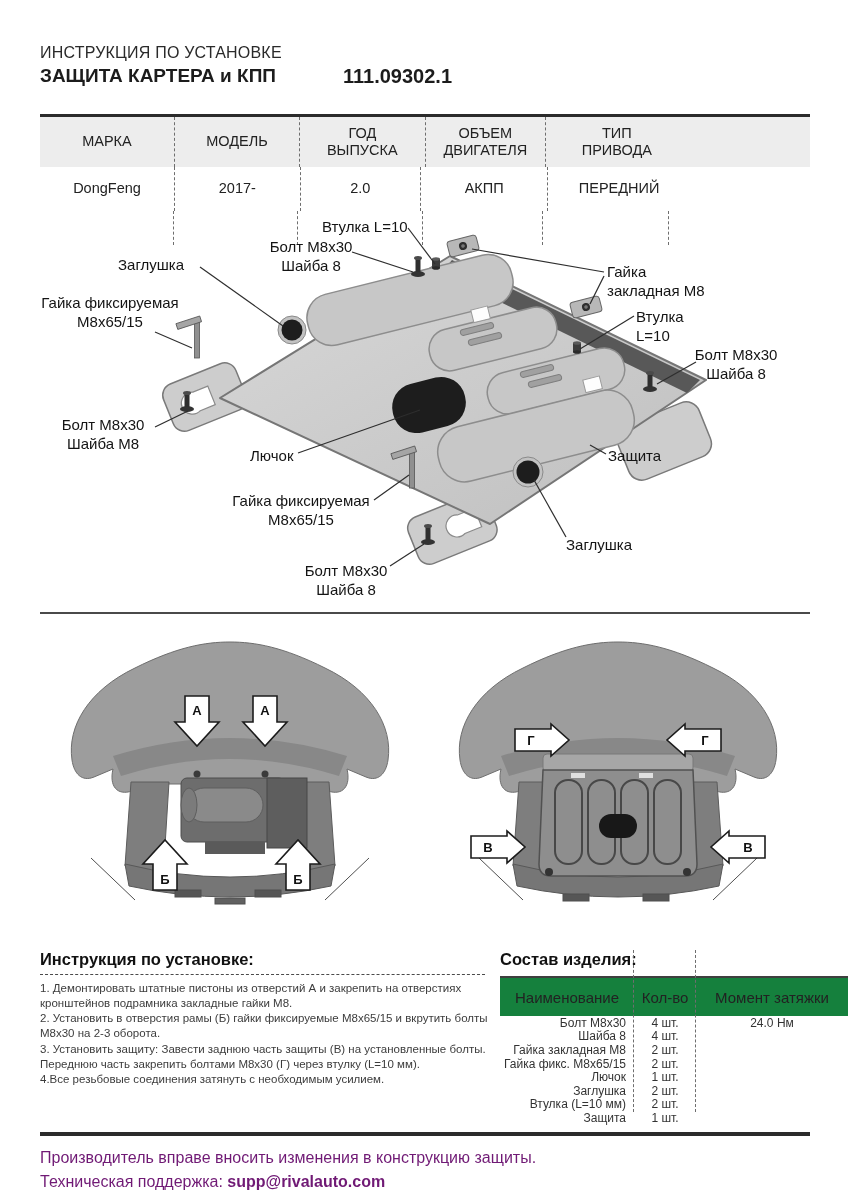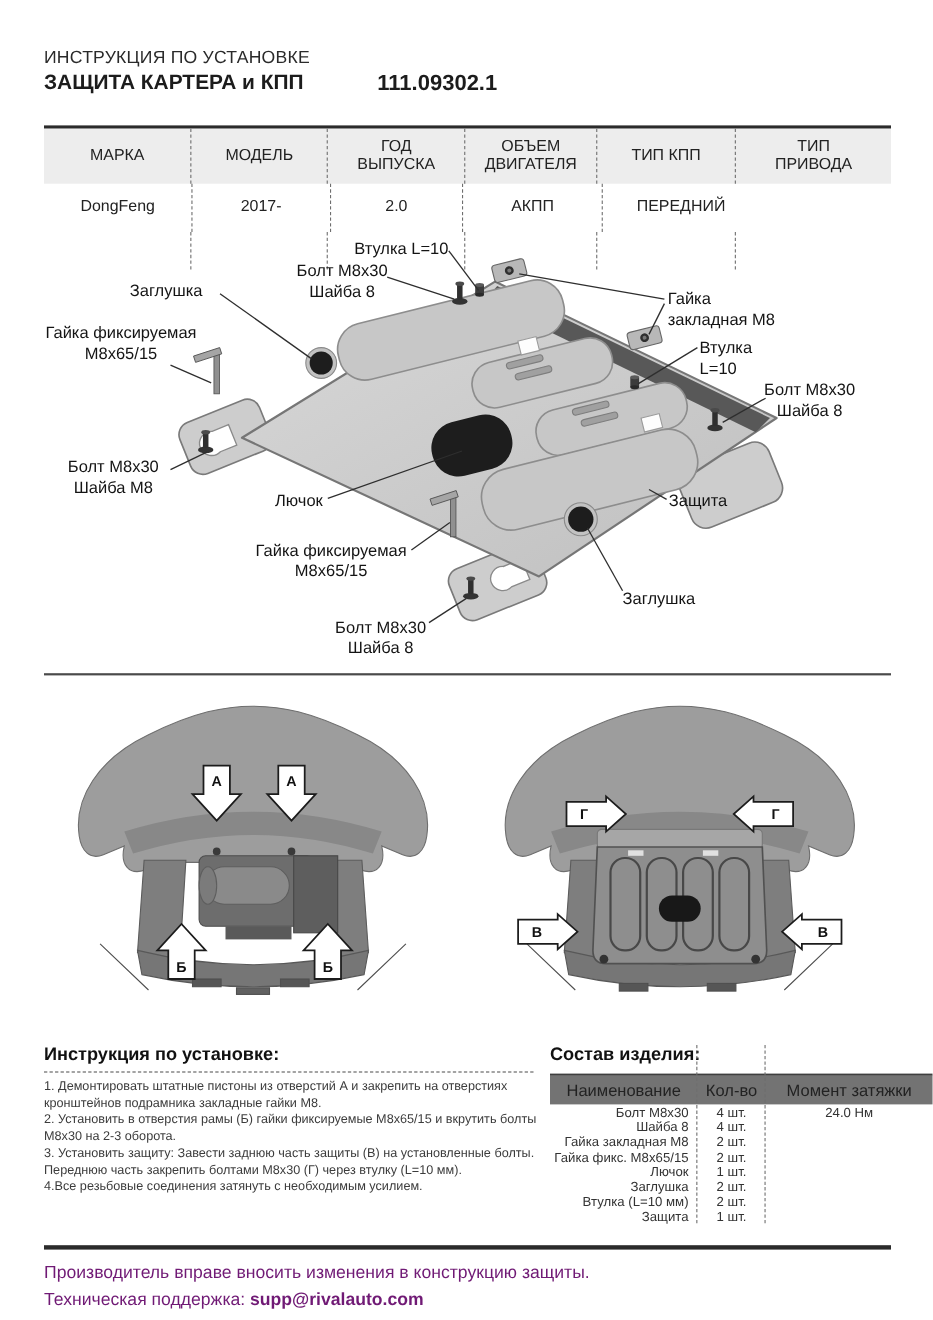--- a/index.html
+++ b/index.html
@@ -52,21 +52,21 @@
   
   .instructions{position:absolute;left:40px;top:950px;width:448px;}
   .inst-heading{font-size:16.5px;font-weight:bold;color:#111;}
   .inst-rule{margin-top:5px;width:445px;border-top:1.6px dashed #4a4a4a;}
   .inst-items{margin-top:6px;font-size:11.5px;line-height:1.28;color:#3c3c3c;}
   .inst-item{margin-bottom:1px;white-space:normal;}
 
   .parts{position:absolute;left:500px;top:950px;width:348px;}
   .parts-heading{font-size:16.5px;font-weight:bold;color:#111;height:24px;}
   .parts-table{border-top:2px solid #3f3f3f;margin-top:2px;}
-  .parts-head{display:flex;background:#737373;height:26px;}
+  .parts-head{display:flex;background:#15803d;height:38px;}
   .parts-head .pc{display:flex;align-items:center;justify-content:center;font-size:15px;color:#222;}
   .pc0{width:134px;} .pc1{width:62px;} .pc2{width:152px;}
   .parts-row{display:flex;height:13.6px;align-items:center;}
   .parts-row .pc{font-size:12px;color:#333;}
   .parts-row .pc0{text-align:right;padding-right:8px;box-sizing:border-box;}
   .parts-row .pc1,.parts-row .pc2{text-align:center;}
   .pdash{position:absolute;top:0;height:162px;border-left:1.6px dashed #6e6e6e;}
   .pdash.d1{left:133px;} .pdash.d2{left:195px;}
 
   
@@ -88,21 +88,20 @@
   </div>
 
   <div class="veh-table">
     <div class="veh-row head">
       <div class="veh-cell c0">МАРКА</div>
       <div class="veh-cell c1">МОДЕЛЬ</div>
       <div class="veh-cell c2">ГОД
 ВЫПУСКА</div>
       <div class="veh-cell c3">ОБЪЕМ
 ДВИГАТЕЛЯ</div>
-      <div class="veh-cell c4">ТИП КПП</div>
       <div class="veh-cell c5">ТИП
 ПРИВОДА</div>
     </div>
     <div class="veh-row data">
       <div class="veh-cell c0">DongFeng</div>
       <div class="veh-cell c2">2017-</div>
       <div class="veh-cell c3">2.0</div>
       <div class="veh-cell c4">АКПП</div>
       <div class="veh-cell c5">ПЕРЕДНИЙ</div>
     </div>

